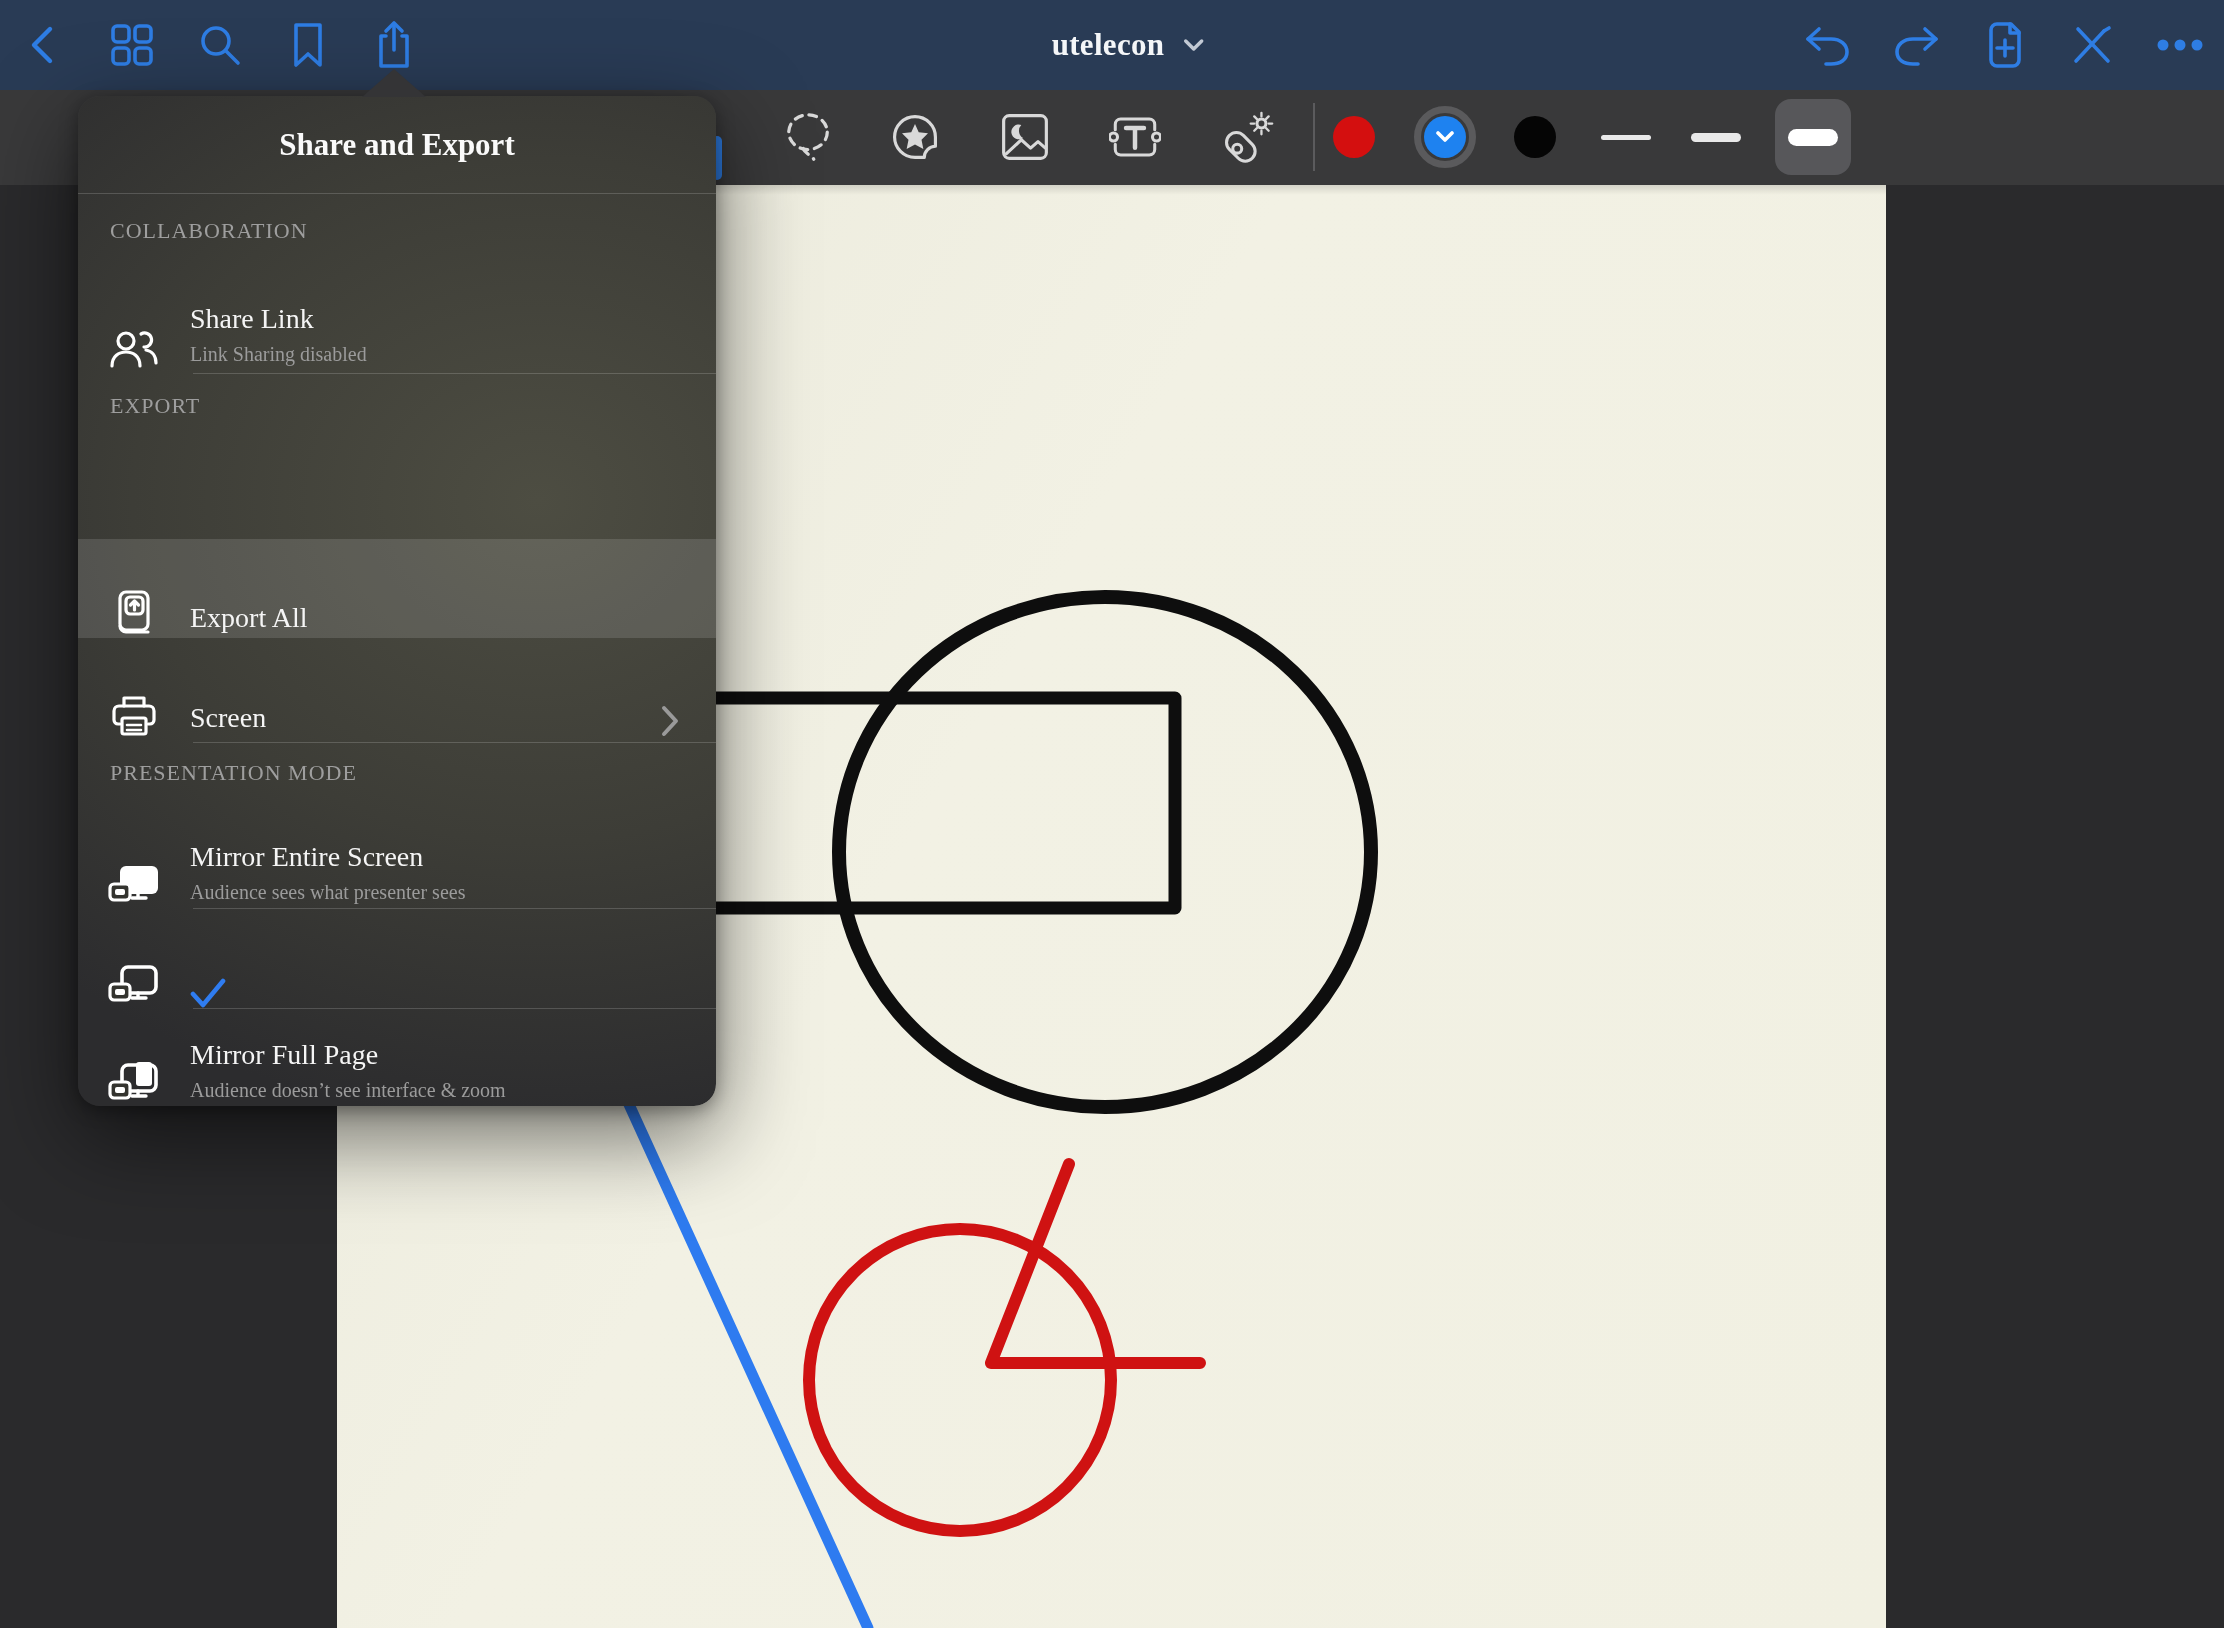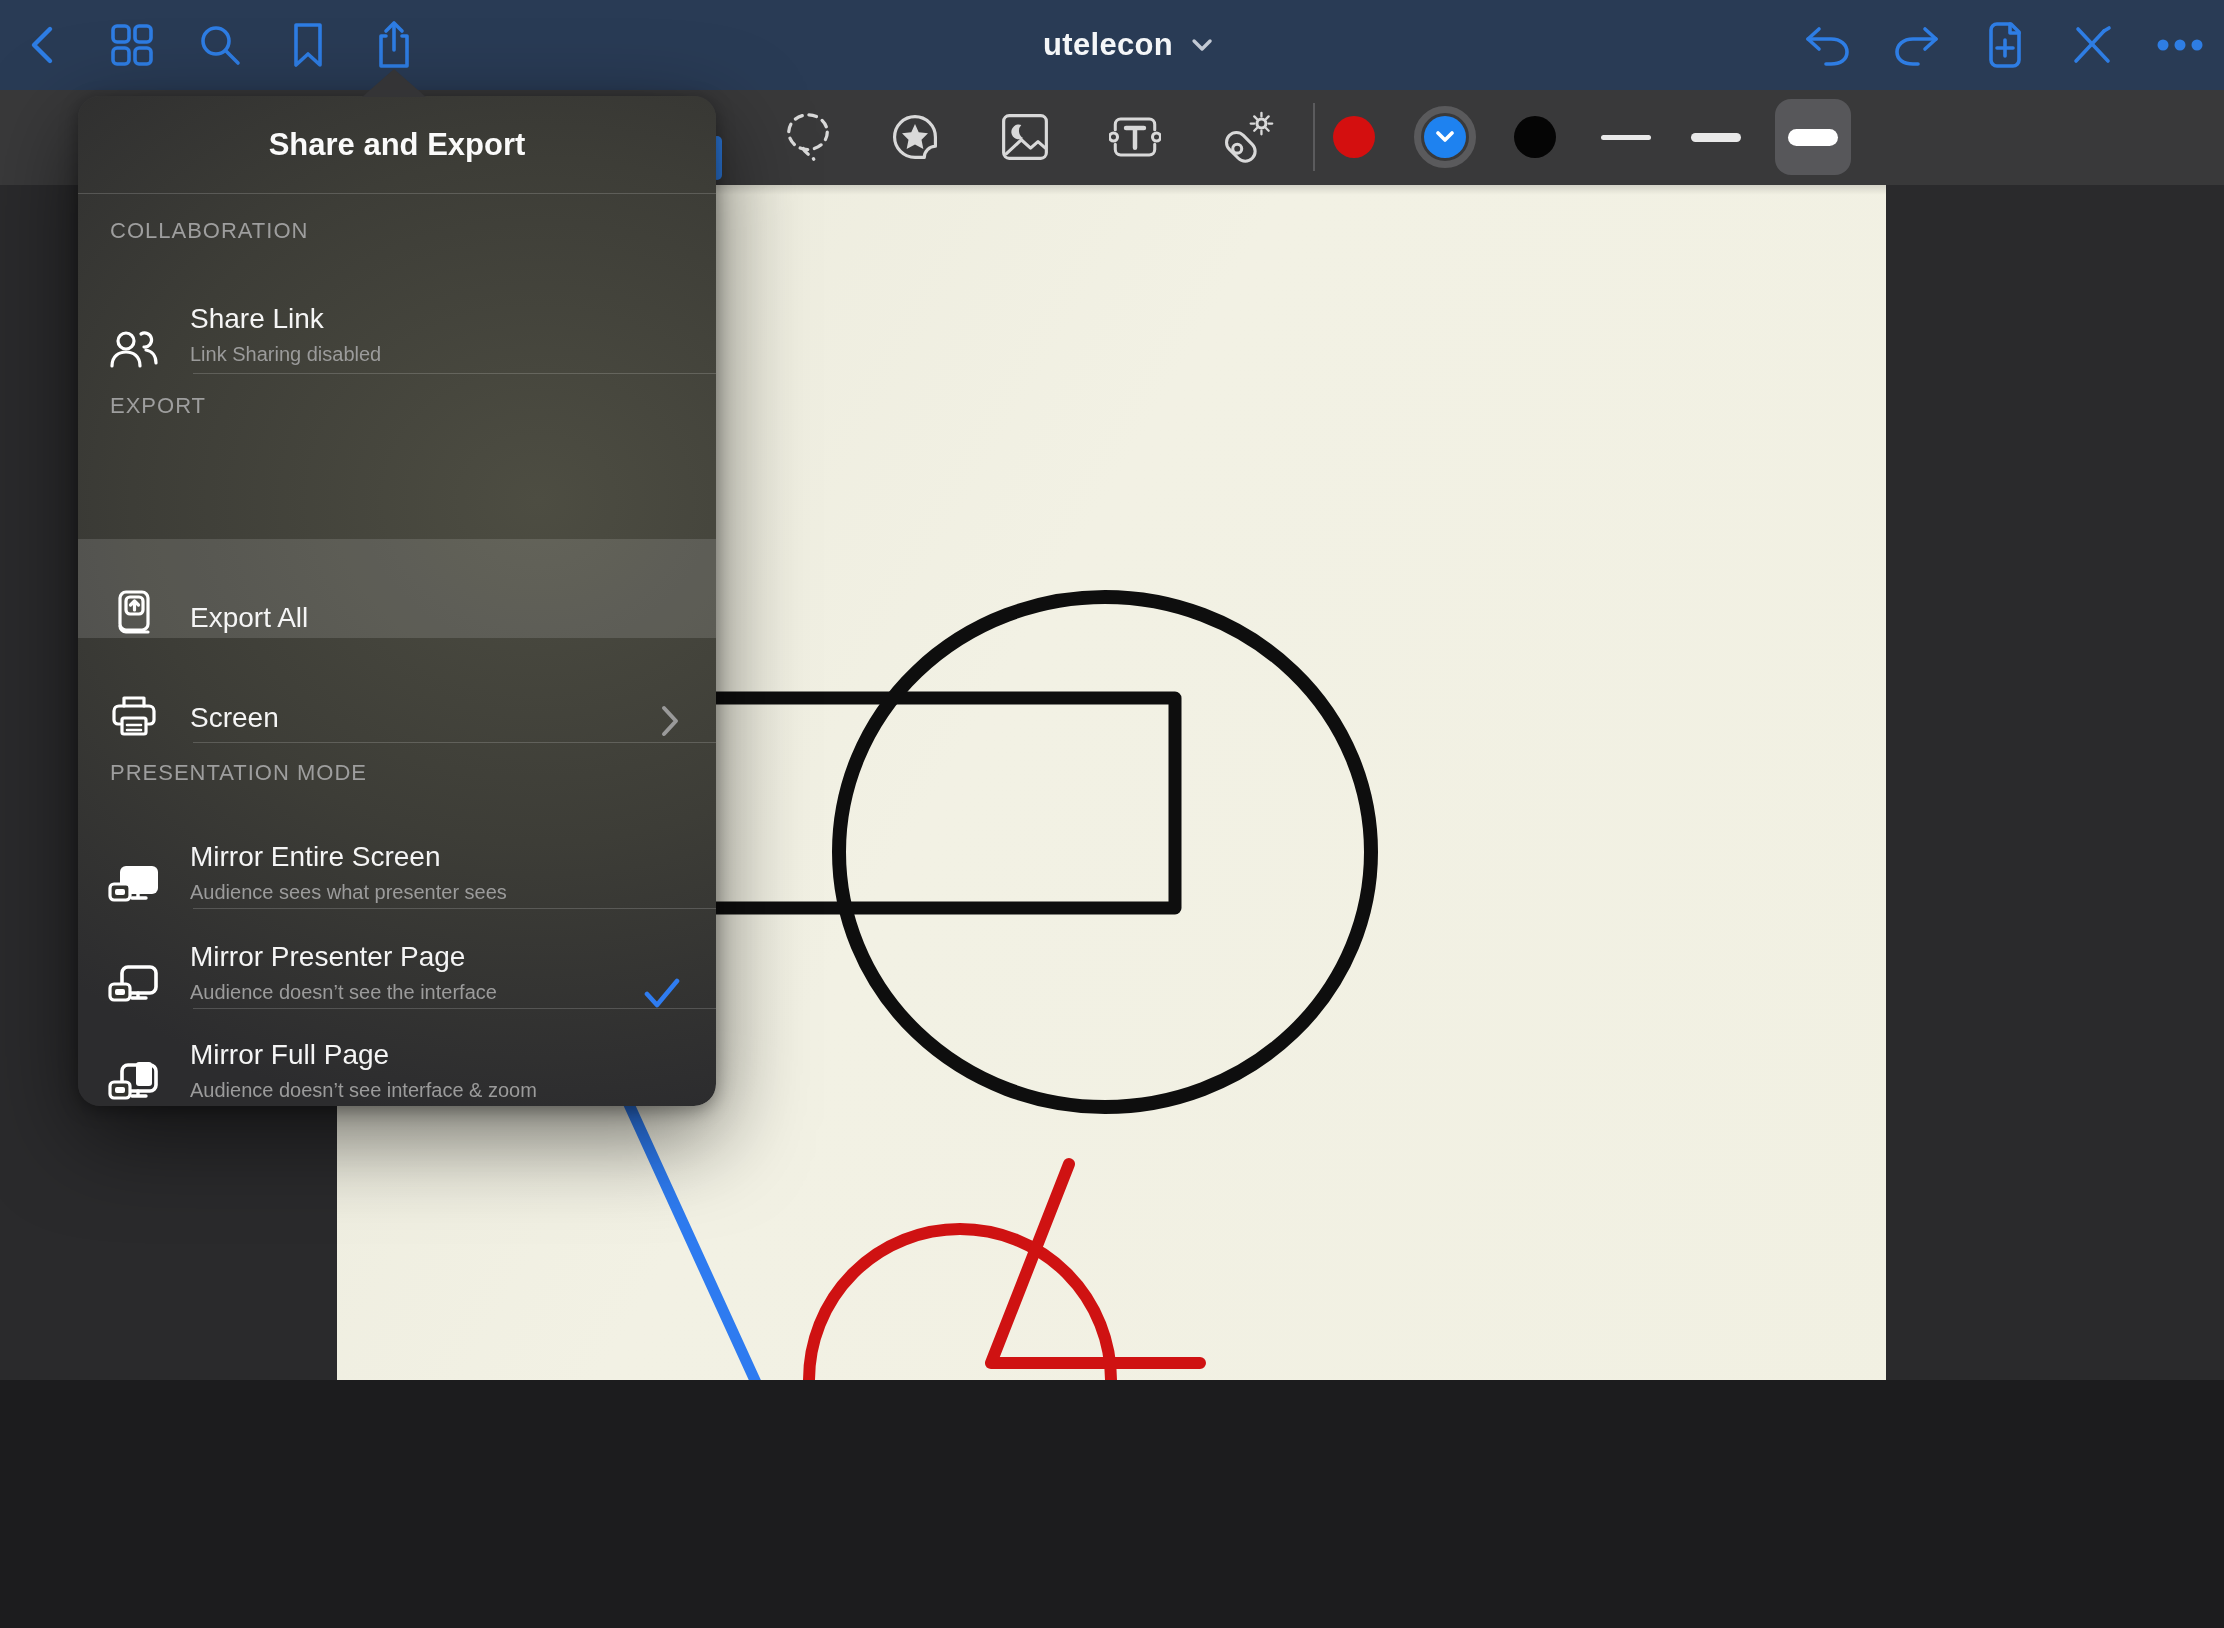--- a/index.html
+++ b/index.html
@@ -1,19 +1,19 @@
 <!DOCTYPE html>
 <html><head>
 <meta charset="utf-8">
 <style>
   html,body{margin:0;padding:0;background:#1c1c1e;}
   .screen{
-    position:relative;width:2224px;height:1380px;overflow:hidden;
+    position:relative;width:2224px;height:1628px;overflow:hidden;
     background:var(--desk,#2a2a2c);
-    font-family:Liberation Sans, sans-serif;
+    font-family:Liberation Serif, serif;
     -webkit-font-smoothing:antialiased;
   }
   
   .page{
     position:absolute;left:337px;top:185px;width:1549px;height:1443px;
     background:linear-gradient(120deg,#ebeadc 0%,#f2f1e4 40%,#f1f0e2 100%);
     z-index:1;
   }
   .page::before{
     content:"";position:absolute;left:0;top:0;right:0;height:10px;
@@ -315,24 +315,20 @@
 
     <div class="item" style="top:814px;height:98px">
       <div class="ic">
         <svg width="52" height="46" viewBox="0 0 52 46">
           <rect x="14" y="5" width="34" height="26" rx="6" fill="none" stroke="#ffffff" stroke-width="3.6"></rect>
           <path d="M30 31 v4 M24 36 h14" stroke="#ffffff" stroke-width="3.4"></path>
           <rect x="2" y="22" width="20" height="16" rx="4" fill="#34342f" stroke="#ffffff" stroke-width="3.2"></rect>
           <rect x="7" y="27" width="10" height="6" rx="2" fill="#ffffff" stroke="none"></rect>
         </svg>
       </div>
-      <div class="txt">
-        <div class="ti">Mirror Presenter Page</div>
-        <div class="su">Audience doesn’t see the interface</div>
-      </div>
       <div class="acc">
         <svg width="36" height="30" viewBox="0 0 36 30" fill="none" stroke="#2f7cf0" stroke-width="4.6" stroke-linecap="round" stroke-linejoin="round">
             <path d="M3 16 L13 27 L33 3"></path>
           </svg>
       </div>
     </div>
     <div class="divider inset" style="top:912px"></div>
 
     <div class="item" style="top:914px;height:96px">
       <div class="ic">

